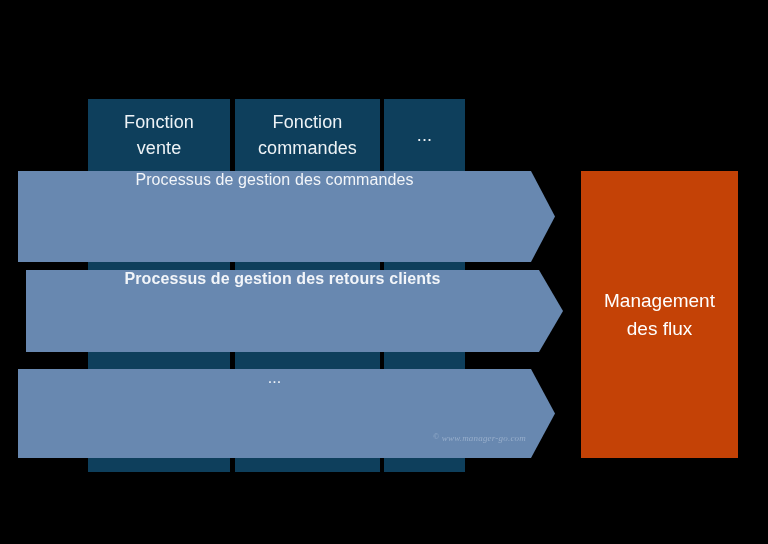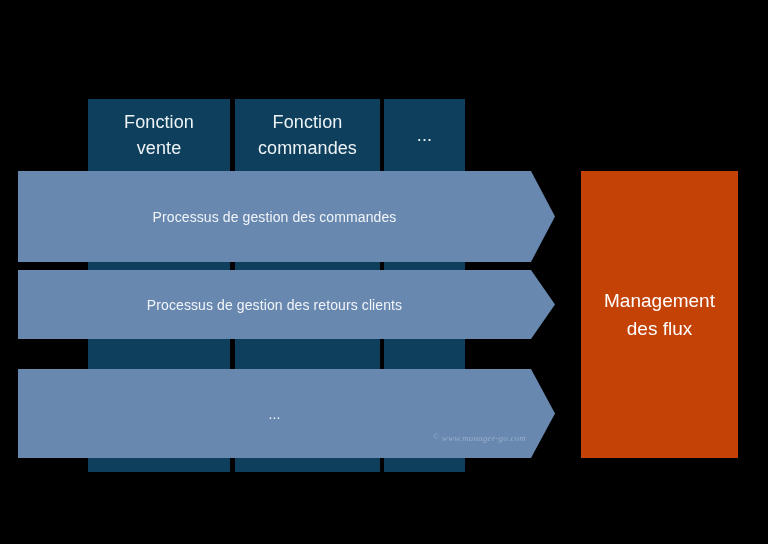--- a/index.html
+++ b/index.html
@@ -44,24 +44,23 @@
     letter-spacing: 0.1px;
     box-sizing: border-box;
     padding: 2px 6px;
   }
 
   
   .process-arrow {
     position: absolute;
     background: #6888b0;
     display: flex;
-    align-items: center;
     justify-content: center;
     color: #f2f5f9;
-    font-size: 14px;
+    font-size: 16px;
     letter-spacing: 0.1px;
     box-sizing: border-box;
     clip-path: polygon(0 0, calc(100% - 24px) 0, 100% 50%, calc(100% - 24px) 100%, 0 100%);
     -webkit-clip-path: polygon(0 0, calc(100% - 24px) 0, 100% 50%, calc(100% - 24px) 100%, 0 100%);
   }
   .process-arrow .arrow-label {
     transform: translateX(-12px);
     white-space: nowrap;
   }
 
@@ -120,21 +119,21 @@
   </div>
 
   <div class="func-box" style="left:384px; top:99px; width:81px; height:74px;">
     <span>...</span>
   </div>
 
   <div class="process-arrow" style="left:18px; top:171px; width:537px; height:91px;">
     <span class="arrow-label">Processus de gestion des commandes</span>
   </div>
 
-  <div class="process-arrow" style="left:18px; top:270px; width:537px; height:69px;">
+  <div class="process-arrow" style="left:26px; top:270px; width:537px; height:82px;font-weight:bold;">
     <span class="arrow-label">Processus de gestion des retours clients</span>
   </div>
 
   <div class="process-arrow" style="left:18px; top:369px; width:537px; height:89px;">
     <span class="arrow-label">...</span>
   </div>
 
   <div class="watermark" style="left:433px; top:432px;">
     <span class="wm-mark">©</span>
     <span>www.manager-go.com</span>

